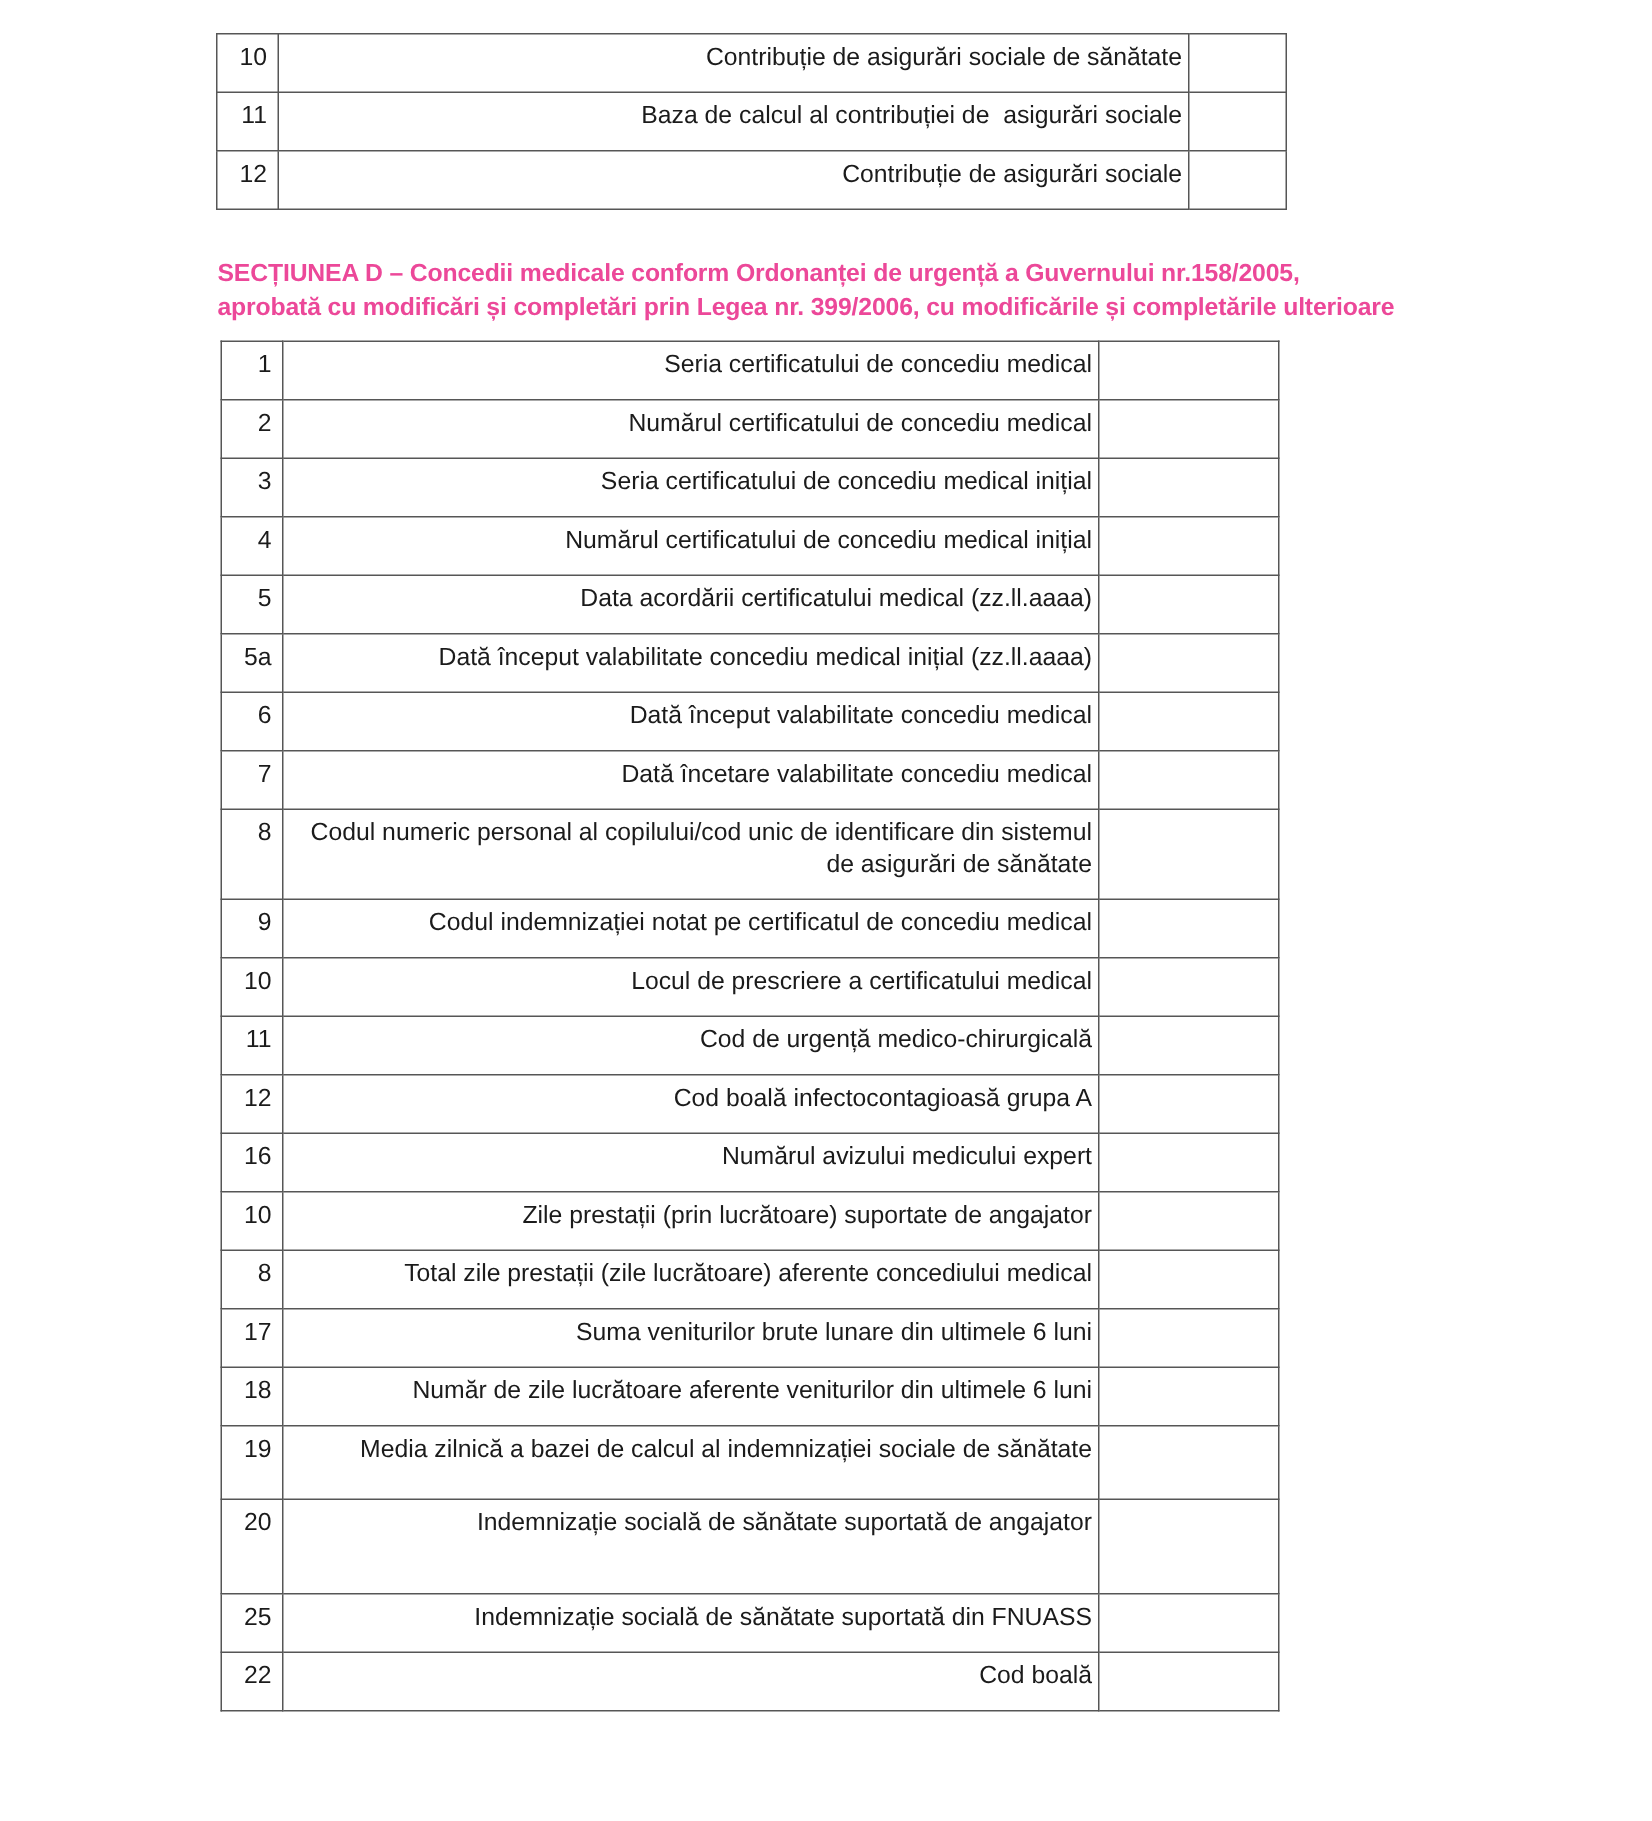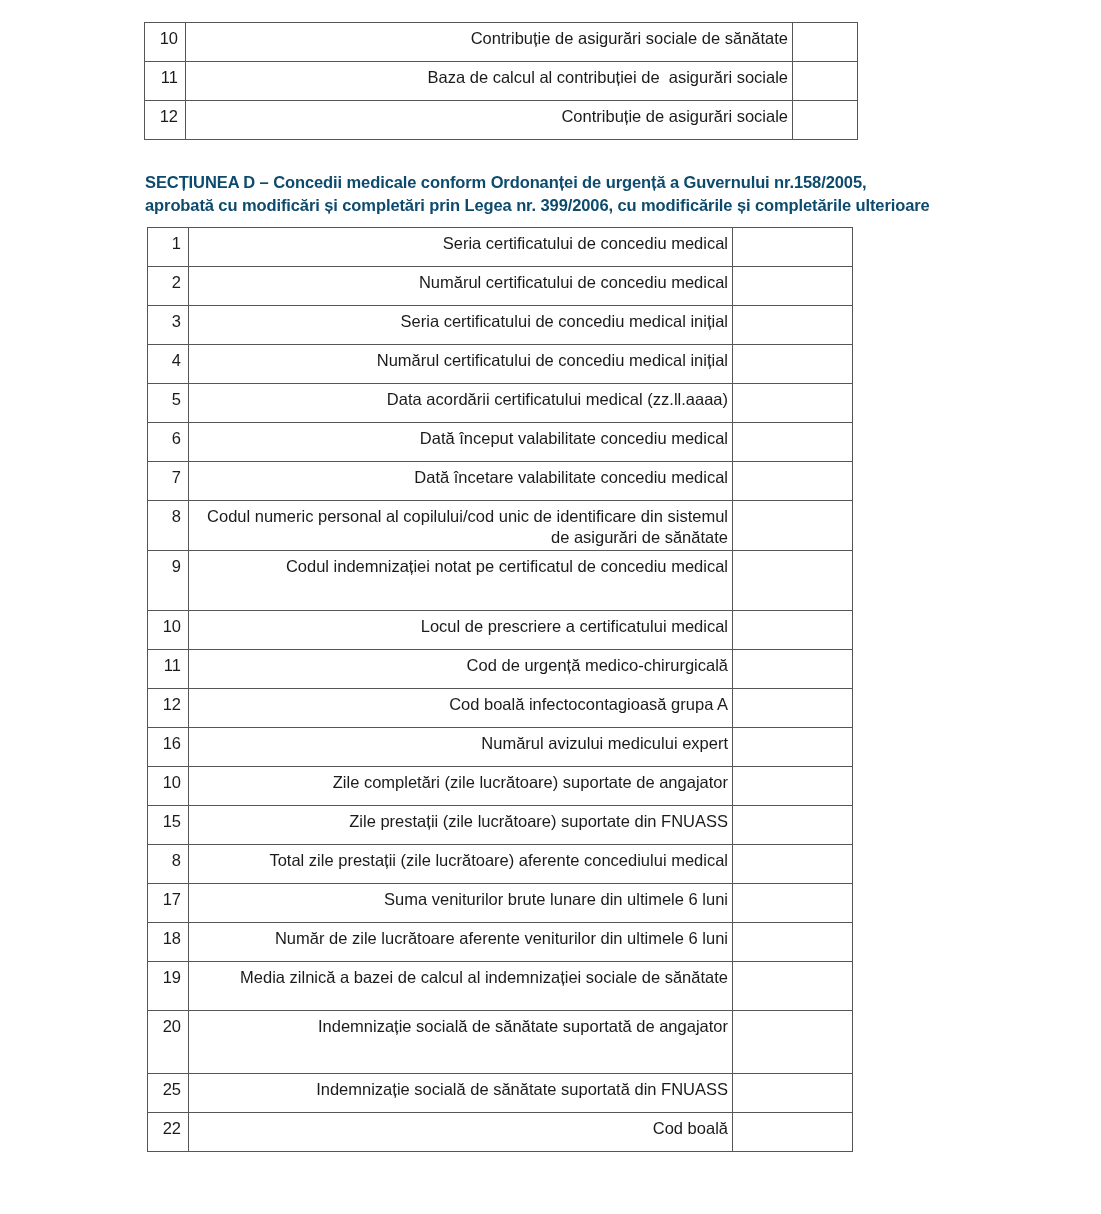--- a/index.html
+++ b/index.html
@@ -53,21 +53,21 @@
 
   
   .section-heading {
     position: absolute;
     left: 145px;
     top: 171px;
     width: 870px;
     font-weight: bold;
     font-size: 16.5px;
     line-height: 23px;
-    color: #0c4a6e;
+    color: #ec4899;
     letter-spacing: -0.1px;
   }
 
   
   #sectiond-table {
     left: 147px;
     top: 227px;
     width: 705px;
   }
   #sectiond-table tr { height: 39px; }
@@ -141,20 +141,25 @@
           <td class="num">4</td>
           <td class="label">Numărul certificatului de concediu medical inițial</td>
           <td class="value"></td>
         </tr>
         <tr>
           <td class="num">5</td>
           <td class="label">Data acordării certificatului medical (zz.ll.aaaa)</td>
           <td class="value"></td>
         </tr>
         <tr>
+          <td class="num">5a</td>
+          <td class="label">Dată început valabilitate concediu medical inițial (zz.ll.aaaa)</td>
+          <td class="value"></td>
+        </tr>
+        <tr>
           <td class="num">6</td>
           <td class="label"> Dată început valabilitate concediu medical</td>
           <td class="value"></td>
         </tr>
         <tr>
           <td class="num">7</td>
           <td class="label">Dată încetare valabilitate concediu medical</td>
           <td class="value"></td>
         </tr>
         <tr>
@@ -182,26 +187,21 @@
           <td class="label">Cod boală infectocontagioasă grupa A</td>
           <td class="value"></td>
         </tr>
         <tr>
           <td class="num">16</td>
           <td class="label">Numărul avizului medicului expert</td>
           <td class="value"></td>
         </tr>
         <tr>
           <td class="num">10</td>
-          <td class="label">Zile completări (zile lucrătoare) suportate de angajator</td>
-          <td class="value"></td>
-        </tr>
-        <tr>
-          <td class="num">15</td>
-          <td class="label">Zile prestații (zile lucrătoare) suportate din FNUASS</td>
+          <td class="label">Zile prestații (prin lucrătoare) suportate de angajator</td>
           <td class="value"></td>
         </tr>
         <tr>
           <td class="num">8</td>
           <td class="label">Total zile prestații (zile lucrătoare) aferente concediului medical</td>
           <td class="value"></td>
         </tr>
         <tr>
           <td class="num">17</td>
           <td class="label">Suma veniturilor brute lunare din ultimele 6 luni</td>

